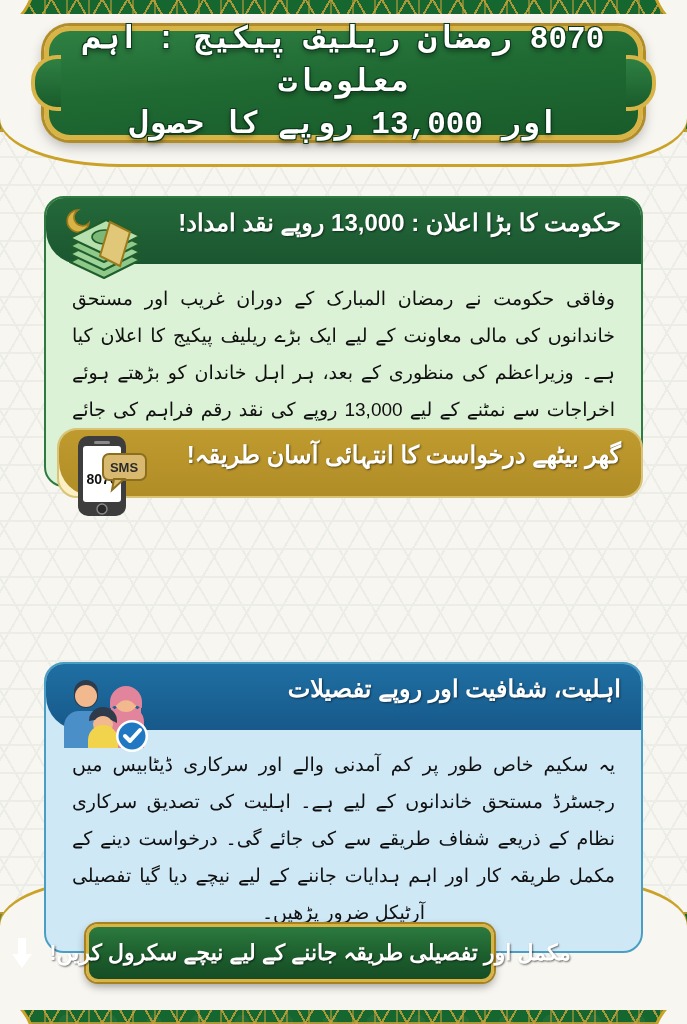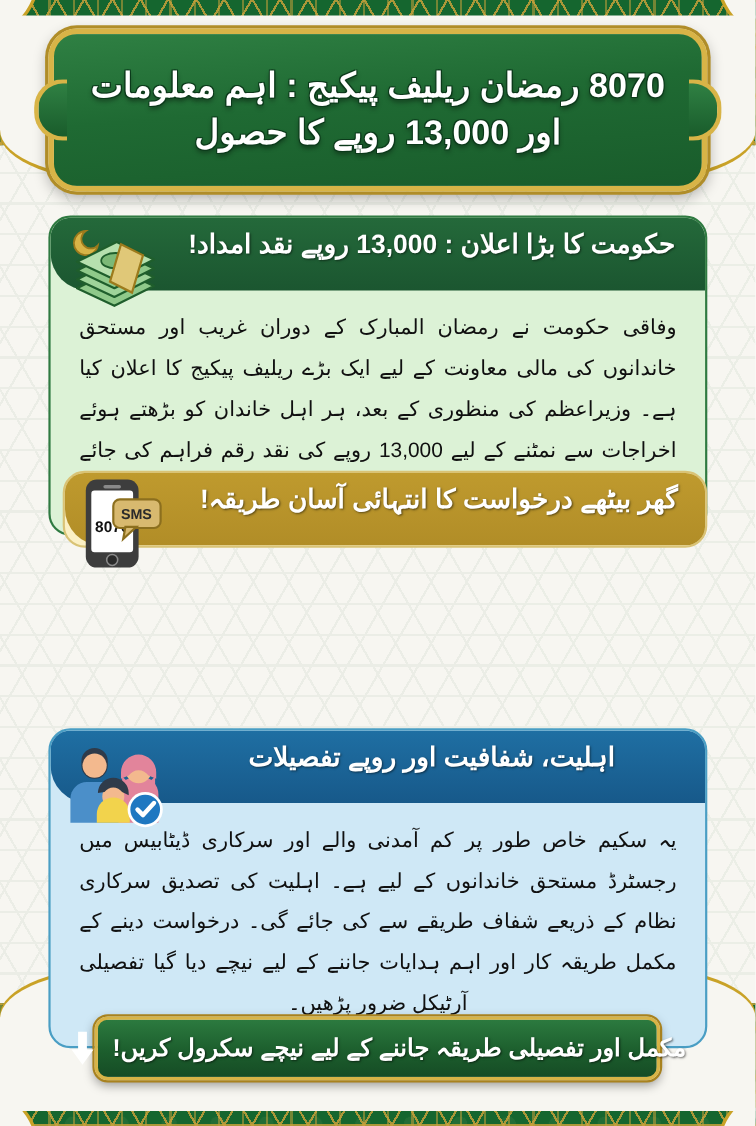--- a/index.html
+++ b/index.html
@@ -89,30 +89,31 @@
     background: rgba(255,255,255,.30);
     transform: rotate(45deg);
     border-radius: 4px;
     pointer-events: none;
   }
 
   
   .title-banner {
     position: absolute;
     top: 26px; left: 44px;
-    width: 599px; height: 148px;
+    width: 599px; height: 114px;
     background: linear-gradient(175deg, #2f8043 0%, #1f6a33 45%, #195c2b 100%);
     border: 5px solid #d8b447;
     border-radius: 26px;
     box-shadow: 0 0 0 3px #b08d28, 0 5px 14px rgba(0,0,0,.33);
     display: flex;
     flex-direction: column;
     align-items: center;
     justify-content: center;
     padding: 6px 26px;
+    font-family: Liberation Mono, monospace;
   }
   
   .title-banner::before,
   .title-banner::after {
     content: "";
     position: absolute;
     top: 50%;
     width: 26px; height: 48px;
     background: linear-gradient(180deg, #2f8043, #195c2b);
     border: 4px solid #d8b447;
@@ -149,21 +150,21 @@
     border-radius: 20px;
     border: 2px solid;
     overflow: hidden;
     position: relative;
   }
 
   .card-header {
     height: 66px;
     display: flex;
     align-items: center;
-    justify-content: center;
+    justify-content: flex-end;
     padding: 0 20px 16px 118px;
     border-radius: 0 0 0 34px;
     position: relative;
   }
   .card-header-text {
     direction: rtl;
     color: #ffffff;
     font-size: 24px;
     font-weight: bold;
     line-height: 1.2;
@@ -197,21 +198,21 @@
   .card-blue   .card-header { background: linear-gradient(180deg,#1f6fa3,#17598a); }
 
   .card-green  { top: 196px; }
   .card-gold   { top: 428px; }
   .card-blue   { top: 662px; }
 
   
   .cta-banner {
     position: absolute;
     left: 86px; bottom: 42px;
-    width: 514px; height: 58px;
+    width: 408px; height: 58px;
     background: linear-gradient(180deg, #2c7a3f 0%, #1c5e2d 55%, #164c25 100%);
     border: 3px solid #d8b447;
     border-radius: 12px;
     box-shadow: 0 0 0 2px #a8821f, 0 4px 10px rgba(0,0,0,.4);
     display: flex;
     align-items: center;
     justify-content: center;
     gap: 14px;
     padding: 0 18px;
     z-index: 6;

